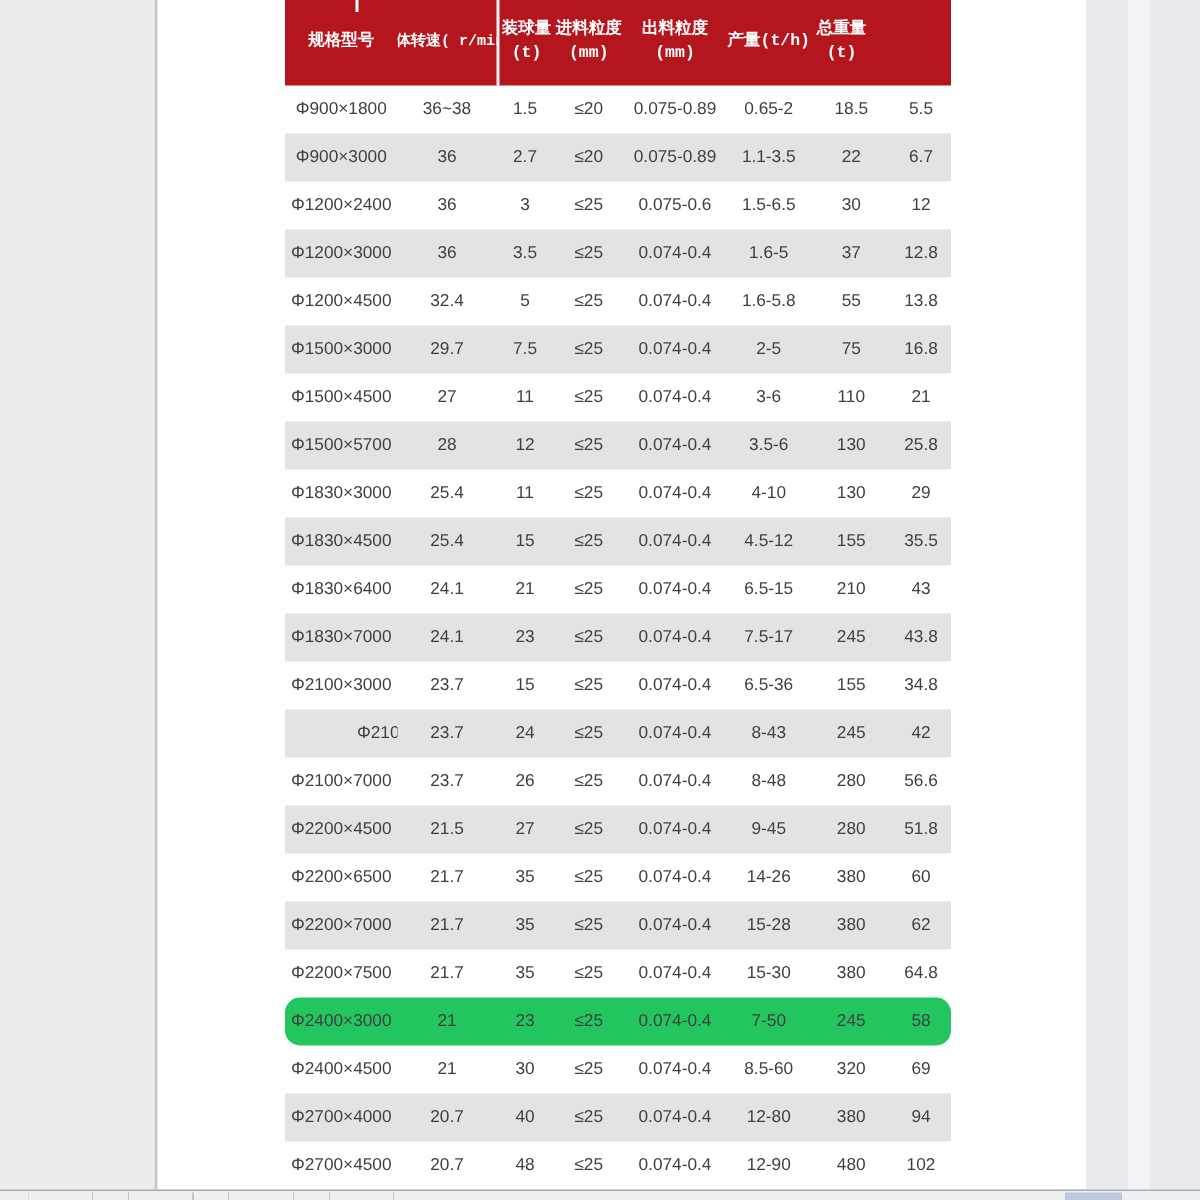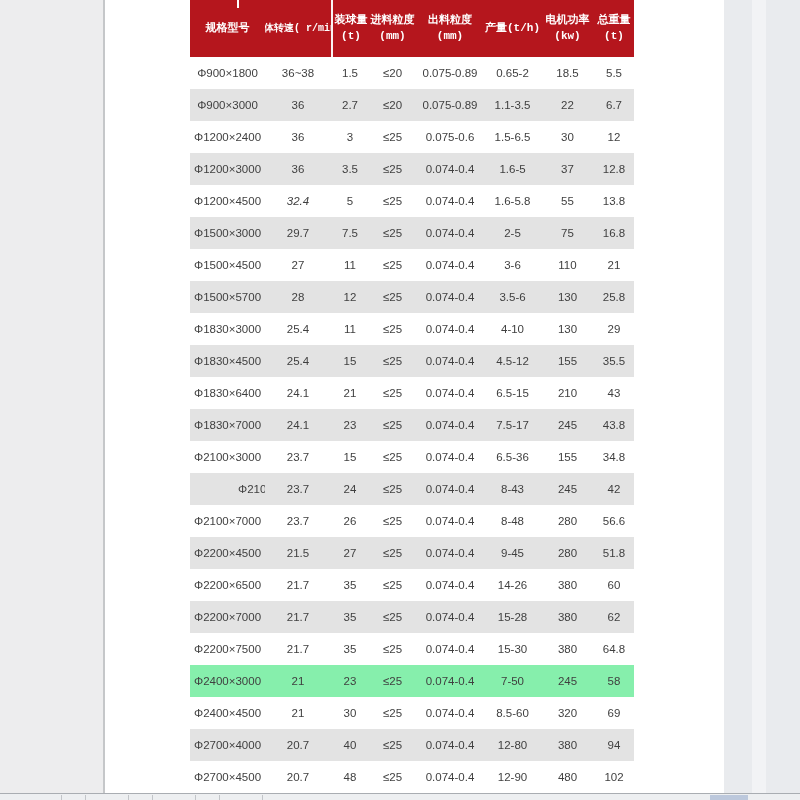--- a/index.html
+++ b/index.html
@@ -84,24 +84,20 @@
         <span class="label">进料粒度</span>
         <span class="unit">(mm)</span>
       </div>
       <div class="th" style="width: 68px; align-items: center;">
         <span class="label">出料粒度</span>
         <span class="unit">(mm)</span>
       </div>
       <div class="th" style="width: 57px;">
         <span class="label">产量(t/h)</span>
       </div>
-      <div class="th" style="width: 53px;">
-        <span class="label">电机功率</span>
-        <span class="unit">(kw)</span>
-      </div>
       <div class="th" style="width: 40px;">
         <span class="label">总重量</span>
         <span class="unit">(t)</span>
       </div>
     </div>
   <div class="tbody">
       <div class="trow">
         <div class="cell" style="width: 75px; color: rgb(63, 63, 63);">Φ900×1800</div>
         <div class="cell" style="width: 66px; color: rgb(63, 63, 63);">36~38</div>
         <div class="cell" style="width: 38px; color: rgb(63, 63, 63);">1.5</div>
@@ -136,21 +132,21 @@
         <div class="cell" style="width: 66px; color: rgb(63, 63, 63);">36</div>
         <div class="cell" style="width: 38px; color: rgb(63, 63, 63);">3.5</div>
         <div class="cell" style="width: 47px; color: rgb(63, 63, 63);">≤25</div>
         <div class="cell" style="width: 68px; color: rgb(63, 63, 63);">0.074-0.4</div>
         <div class="cell" style="width: 57px; color: rgb(63, 63, 63);">1.6-5</div>
         <div class="cell" style="width: 53px; color: rgb(63, 63, 63);">37</div>
         <div class="cell" style="width: 40px; color: rgb(63, 63, 63);">12.8</div>
       </div>
       <div class="trow">
         <div class="cell" style="width: 75px; color: rgb(63, 63, 63);">Φ1200×4500</div>
-        <div class="cell" style="width: 66px; color: rgb(63, 63, 63); font-style: italic;">32.4</div>
+        <div class="cell" style="width: 66px; color: rgb(63, 63, 63);">32.4</div>
         <div class="cell" style="width: 38px; color: rgb(63, 63, 63);">5</div>
         <div class="cell" style="width: 47px; color: rgb(63, 63, 63);">≤25</div>
         <div class="cell" style="width: 68px; color: rgb(63, 63, 63);">0.074-0.4</div>
         <div class="cell" style="width: 57px; color: rgb(63, 63, 63);">1.6-5.8</div>
         <div class="cell" style="width: 53px; color: rgb(63, 63, 63);">55</div>
         <div class="cell" style="width: 40px; color: rgb(63, 63, 63);">13.8</div>
       </div>
       <div class="trow alt" style="background: rgb(227, 227, 227);">
         <div class="cell" style="width: 75px; color: rgb(63, 63, 63);">Φ1500×3000</div>
         <div class="cell" style="width: 66px; color: rgb(63, 63, 63);">29.7</div>
@@ -284,21 +280,21 @@
       <div class="trow">
         <div class="cell" style="width: 75px; color: rgb(63, 63, 63);">Φ2200×7500</div>
         <div class="cell" style="width: 66px; color: rgb(63, 63, 63);">21.7</div>
         <div class="cell" style="width: 38px; color: rgb(63, 63, 63);">35</div>
         <div class="cell" style="width: 47px; color: rgb(63, 63, 63);">≤25</div>
         <div class="cell" style="width: 68px; color: rgb(63, 63, 63);">0.074-0.4</div>
         <div class="cell" style="width: 57px; color: rgb(63, 63, 63);">15-30</div>
         <div class="cell" style="width: 53px; color: rgb(63, 63, 63);">380</div>
         <div class="cell" style="width: 40px; color: rgb(63, 63, 63);">64.8</div>
       </div>
-      <div class="trow alt" style="background: #86efac;">
+      <div class="trow alt" style="background: #22c55e; border-radius: 10px;">
         <div class="cell" style="width: 75px; color: rgb(63, 63, 63);">Φ2400×3000</div>
         <div class="cell" style="width: 66px; color: rgb(63, 63, 63);">21</div>
         <div class="cell" style="width: 38px; color: rgb(63, 63, 63);">23</div>
         <div class="cell" style="width: 47px; color: rgb(63, 63, 63);">≤25</div>
         <div class="cell" style="width: 68px; color: rgb(63, 63, 63);">0.074-0.4</div>
         <div class="cell" style="width: 57px; color: rgb(63, 63, 63);">7-50</div>
         <div class="cell" style="width: 53px; color: rgb(63, 63, 63);">245</div>
         <div class="cell" style="width: 40px; color: rgb(63, 63, 63);">58</div>
       </div>
       <div class="trow">

